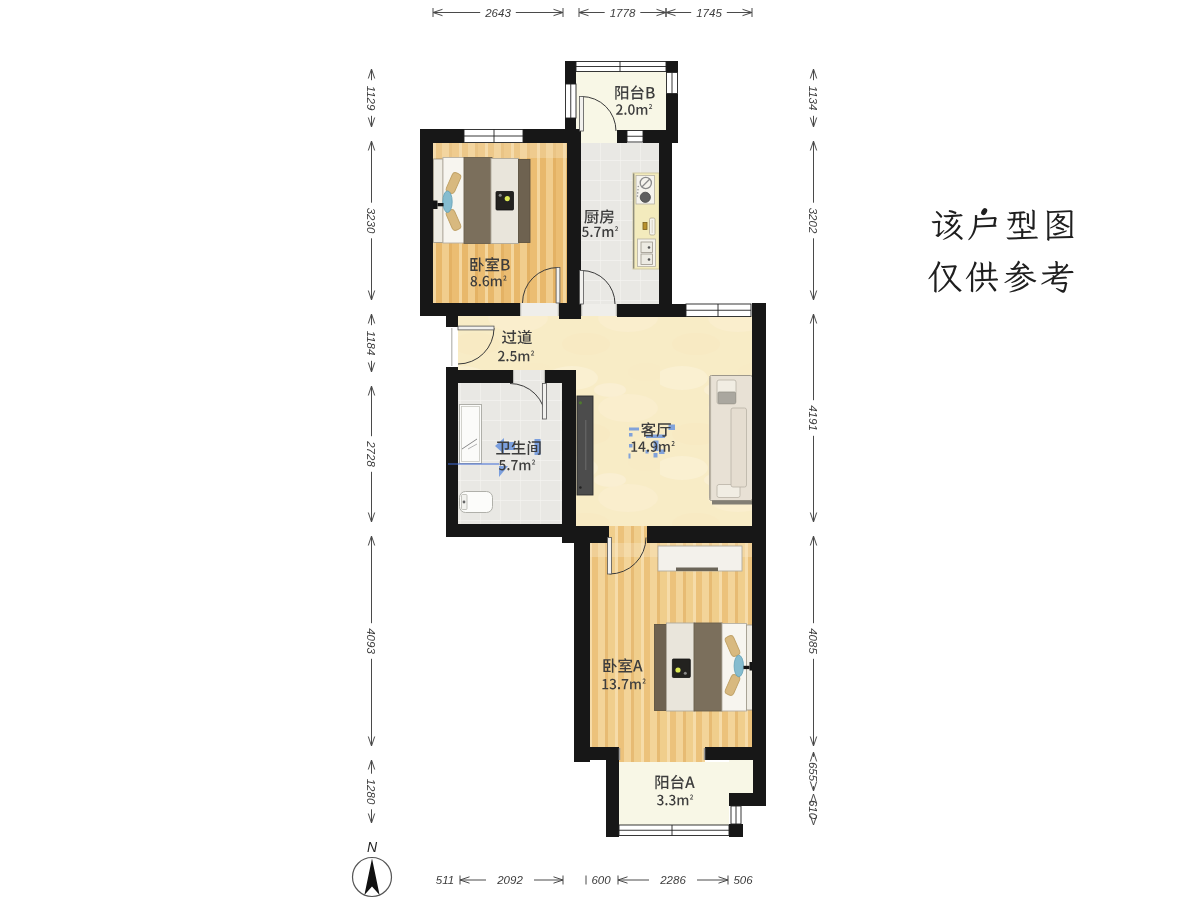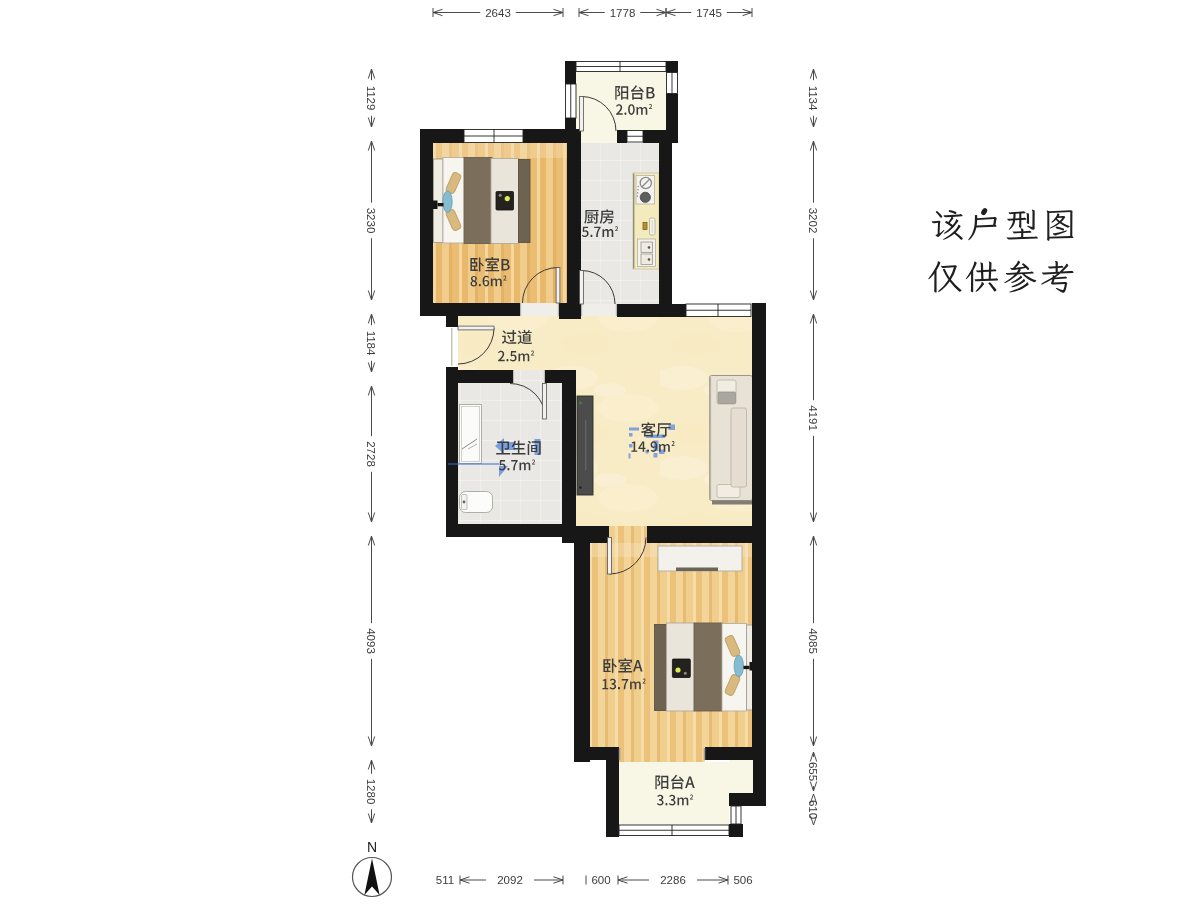--- a/index.html
+++ b/index.html
@@ -1,15 +1,15 @@
 <!DOCTYPE html>
 <html><head><meta charset="utf-8">
 <style>
 html,body{margin:0;padding:0;background:#fff;}
-#c{position:relative;width:1199px;height:906px;background:#fff;overflow:hidden;}
+#c{position:relative;width:1199px;height:906px;background:#fff;overflow:hidden;font-style:italic;}
 svg{position:absolute;left:0;top:0;}
 text{font-family:"Liberation Sans",sans-serif;}
 </style></head>
 <body>
 <div id="c">
 <svg width="1199" height="906" viewBox="0 0 1199 906">
 <defs>
 <pattern id="pwB" width="26" height="26" patternUnits="userSpaceOnUse">
 <rect width="26" height="26" fill="#ecc076"></rect>
 <rect x="0" width="7" height="26" fill="#f1cd8d"></rect>

